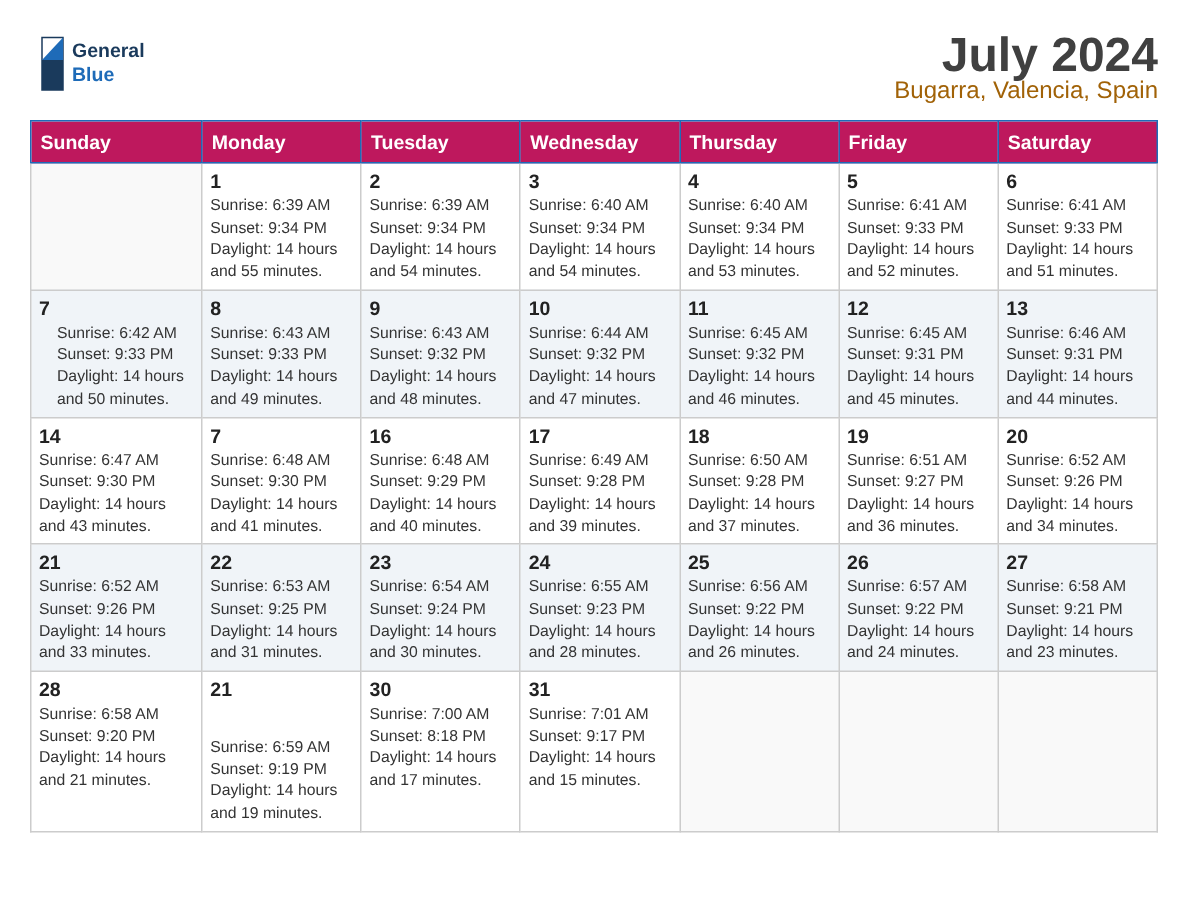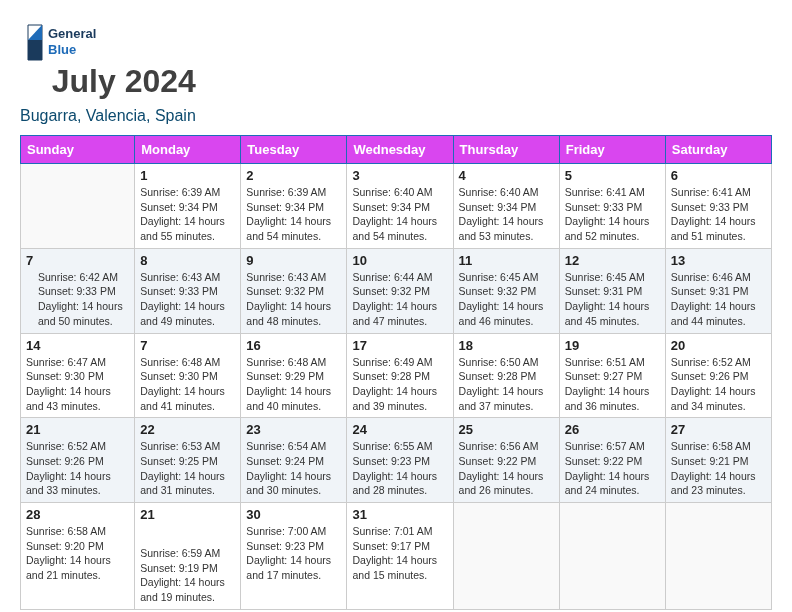--- a/index.html
+++ b/index.html
@@ -5,52 +5,51 @@
     * { box-sizing: border-box; margin: 0; padding: 0; }
     body {
       font-family: Arial, sans-serif;
       background: #fff;
       width: 792px;
       min-height: 612px;
       padding: 20px;
     }
     .header {
       display: flex;
-      justify-content: flex-start;
+      justify-content: space-between;
       align-items: flex-start;
       margin-bottom: 10px;
-      flex-direction: column;
     }
     .logo {
       display: flex;
       align-items: center;
       gap: 4px;
     }
     .title-block {
       text-align: right;
     }
     .title-block h1 {
       font-size: 32px;
       font-weight: bold;
       color: #404040;
       line-height: 1;
     }
     .title-block h2 {
       font-size: 16px;
-      color: #0c4a6e;
+      color: #a16207;
       font-weight: normal;
-      margin-top: 10px;
+      margin-top: 0;
     }
     table {
       width: 100%;
       border-collapse: collapse;
       font-size: 11px;
     }
     thead tr th {
-      background: #d946ef;
+      background: #be185d;
       color: #fff;
       padding: 6px 6px;
       text-align: left;
       font-size: 13px;
       font-weight: bold;
       border: 1px solid #1e6bb8;
     }
     tbody tr td {
       border: 1px solid #ccc;
       vertical-align: top;
@@ -321,21 +320,21 @@
         <td>
           <span class="day-num">21</span>
           <div class="day-info" style="white-space: pre-line; margin-top: 24px;">Sunrise: 6:59 AM
 Sunset: 9:19 PM
 Daylight: 14 hours
 and 19 minutes.</div>
         </td>
         <td>
           <span class="day-num">30</span>
           <div class="day-info" style="white-space: pre-line;">Sunrise: 7:00 AM
-Sunset: 9:23 PM
+Sunset: 8:18 PM
 Daylight: 14 hours
 and 17 minutes.</div>
         </td>
         <td>
           <span class="day-num">31</span>
           <div class="day-info" style="white-space: pre-line;">Sunrise: 7:01 AM
 Sunset: 9:17 PM
 Daylight: 14 hours
 and 15 minutes.</div>
         </td>

